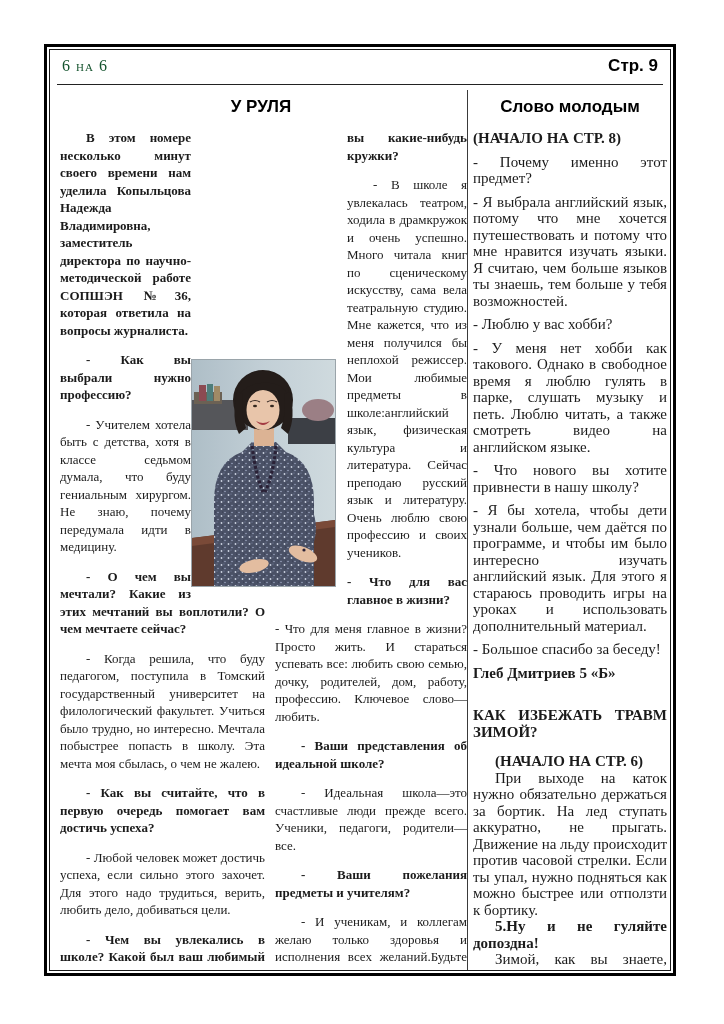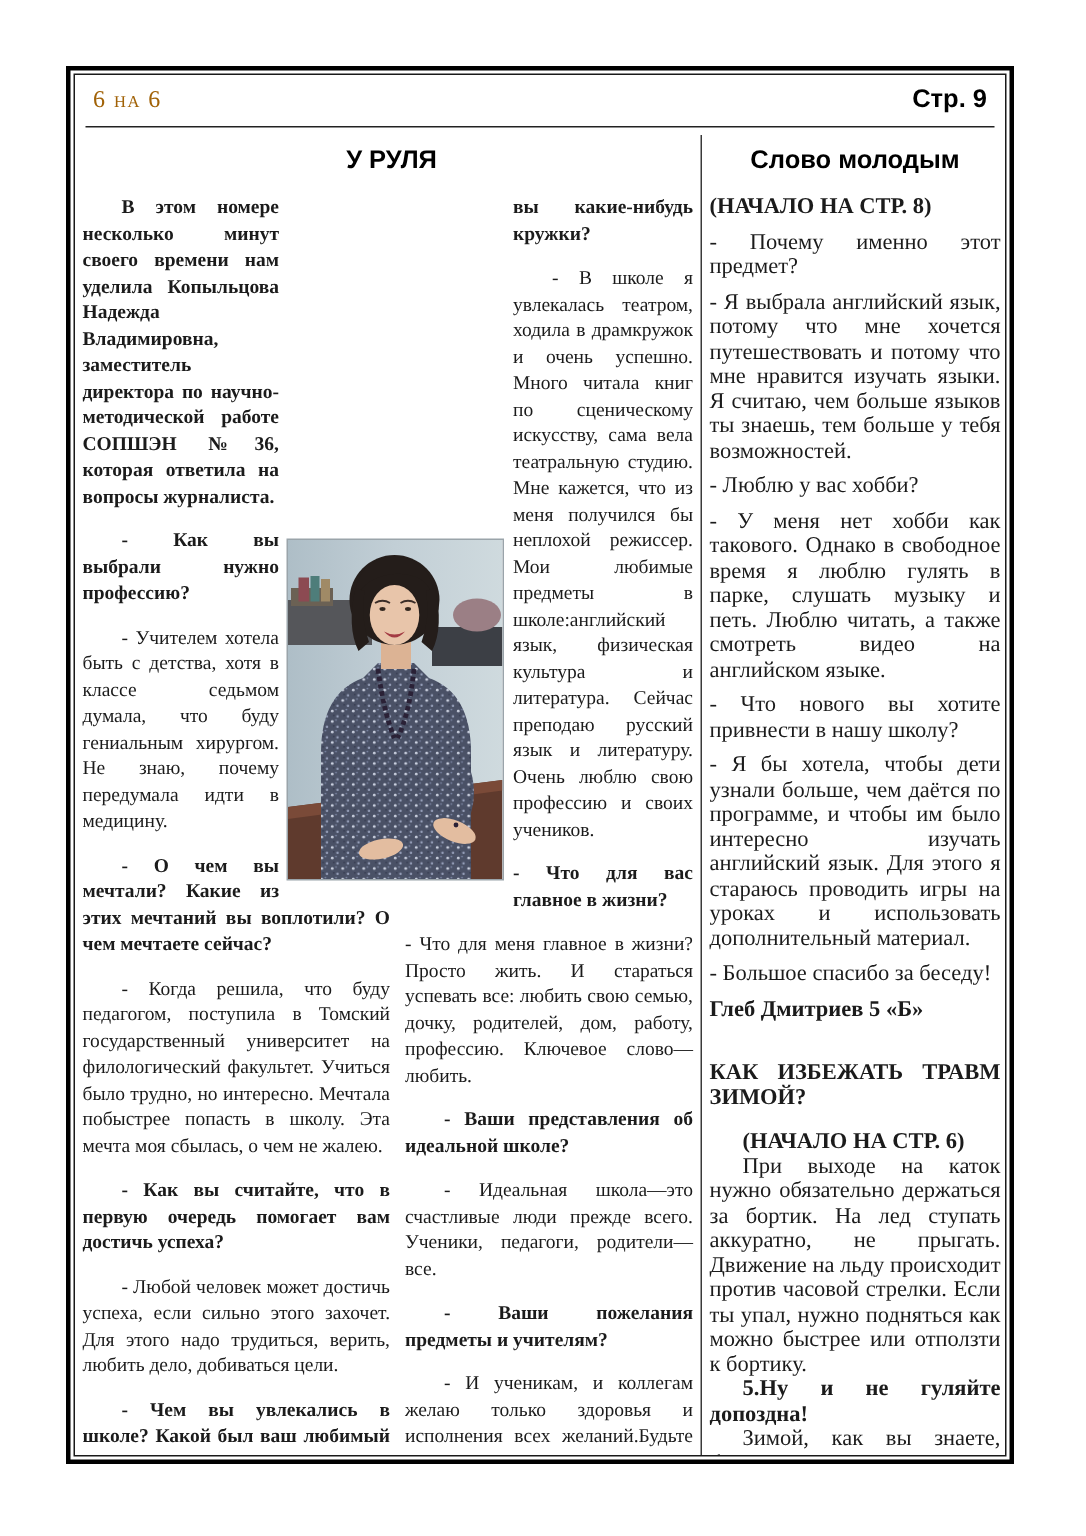--- a/index.html
+++ b/index.html
@@ -1,28 +1,28 @@
 <!DOCTYPE html>
 <html lang="ru"><head>
 <meta charset="utf-8">
 <style>
   html,body{margin:0;padding:0;background:#fff;}
   body{width:724px;height:1024px;position:relative;font-family:"Liberation Serif",serif;color:#1b1b1b;}
   *{box-sizing:border-box;}
   .page{position:absolute;left:44px;top:44px;width:632px;height:932px;border:3px solid #000;background:#fff;}
   .inner{position:absolute;inset:2px;border:1px solid #1a1a1a;overflow:hidden;background:#fff;}
   .hdr{position:absolute;top:6px;left:12px;right:12px;display:flex;justify-content:space-between;align-items:baseline;}
-  .issue{font-family:"Liberation Serif",serif;font-variant:small-caps;font-size:16px;letter-spacing:1px;color:#a16207;}
+  .issue{font-family:"Liberation Serif",serif;font-variant:small-caps;font-size:16px;letter-spacing:1px;color:#14532d;}
   .pagenum{font-family:"Liberation Sans",sans-serif;font-weight:bold;font-size:17px;color:#000;text-align:center;}
   .hrule{position:absolute;top:34px;left:7px;right:7px;border-top:1.5px solid #222;}
   .main{position:absolute;top:40px;left:0;right:0;bottom:0;display:flex;}
   .sec-left{width:417px;padding:0 0 0 5px;}
   .sec-right{flex:1;border-left:1px solid #3a3a3a;padding:0 3px 0 5px;}
   h1{font-family:"Liberation Sans",sans-serif;font-size:17px;font-weight:bold;text-align:center;margin:7px 0 12px;color:#000;}
-  .cols{display:flex;gap:10px;}
+  .cols{display:flex;gap:10px;justify-content:flex-end;}
   .c1{width:205px;}
   .c2{width:192px;}
   .p{margin:0 0 12px;text-align:justify;font-size:13px;line-height:17.5px;hyphens:auto;}
   .b{font-weight:bold;}
   .ind{text-indent:26px;}
   .sp-r{float:right;width:66px;height:232px;margin:232px 0 8px 8px;}
   .sp-l{float:left;width:65px;height:232px;margin:232px 7px 8px 0;}
   .photo{position:absolute;left:142px;top:310px;width:143px;height:226px;outline:1px solid #9aa4aa;}
   .photo svg{display:block;width:100%;height:100%;}
   .rp{margin:0 0 7px;text-align:justify;font-size:15px;line-height:16.5px;hyphens:auto;}

